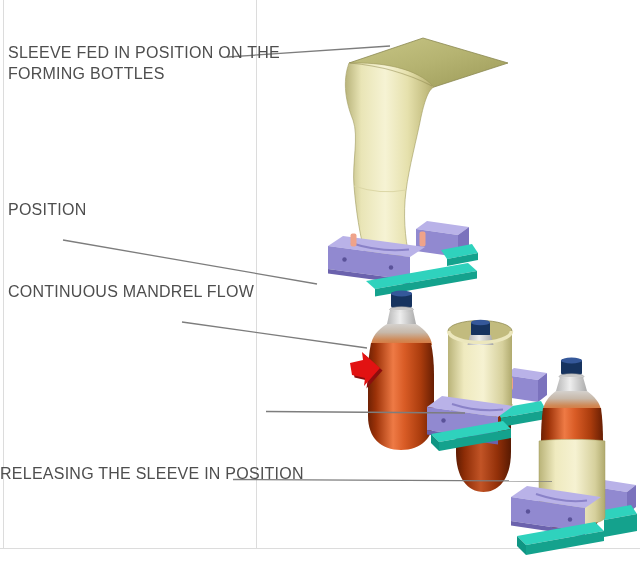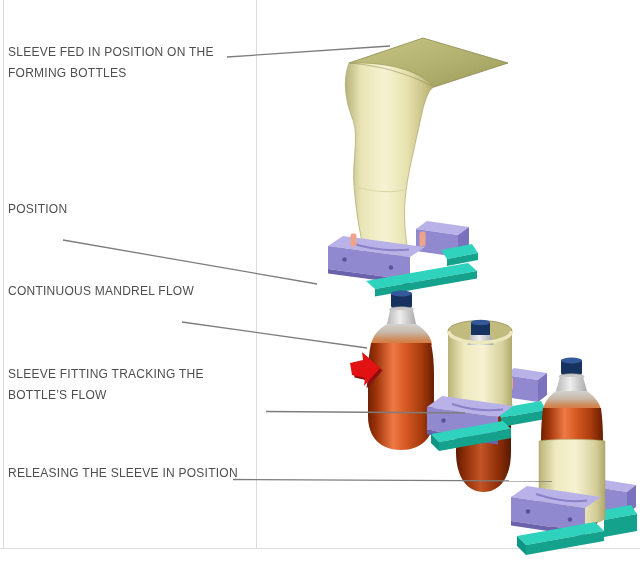--- a/index.html
+++ b/index.html
@@ -2,21 +2,21 @@
 <html><head>
 <meta charset="utf-8">
 <style>
   html,body{margin:0;padding:0;background:#f2f2f2;}
   #stage{
     position:relative;width:640px;height:574px;background:#ffffff;
     overflow:hidden;font-family:"Liberation Sans", sans-serif;
   }
   #art{position:absolute;left:0;top:0;}
   .label{
-    position:absolute;color:#4e4e4e;font-size:12px;line-height:21px;
+    position:absolute;color:#4e4e4e;font-size:16px;line-height:21px;
     letter-spacing:.25px;white-space:nowrap;font-weight:400;
   }
   .label span{display:block;}
 </style>
 </head>
 <body>
 
 <div id="stage">
 
 <svg id="art" width="640" height="574" viewBox="0 0 640 574">
@@ -205,21 +205,17 @@
   <div class="label" style="left:8px;top:42px">
     <span>SLEEVE FED IN POSITION ON THE</span>
     <span>FORMING BOTTLES</span>
   </div>
   <div class="label" style="left:8px;top:199px">
     <span>POSITION</span>
   </div>
   <div class="label" style="left:8px;top:281px">
     <span>CONTINUOUS MANDREL FLOW</span>
   </div>
-  <div class="label" style="left:8px;top:364px">
-    <span>SLEEVE FITTING TRACKING THE</span>
-    <span>BOTTLE’S FLOW</span>
-  </div>
-  <div class="label" style="left:8px;top:463px">
+  <div class="label" style="left:0;top:463px">
     <span>RELEASING THE SLEEVE IN POSITION</span>
   </div>
 
 </div>
 
 </body></html>

